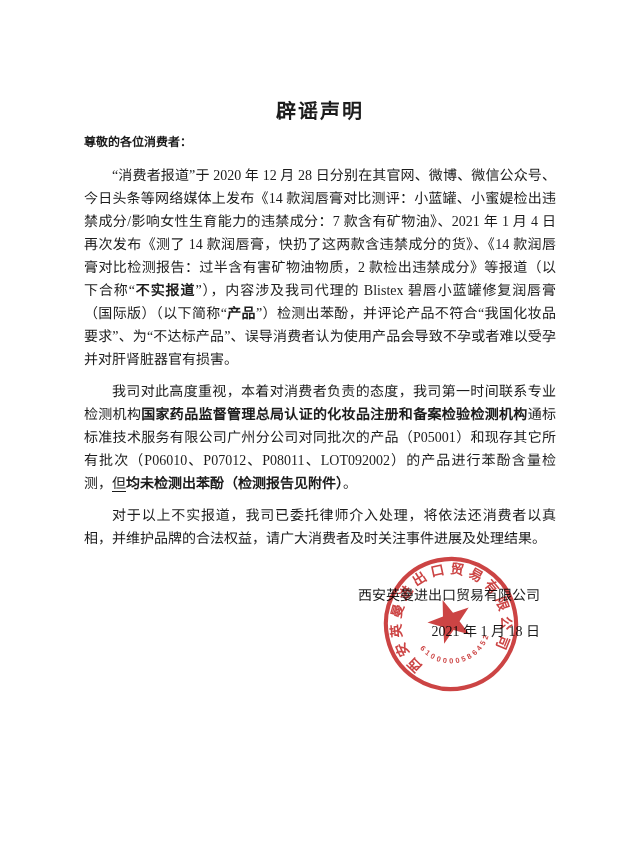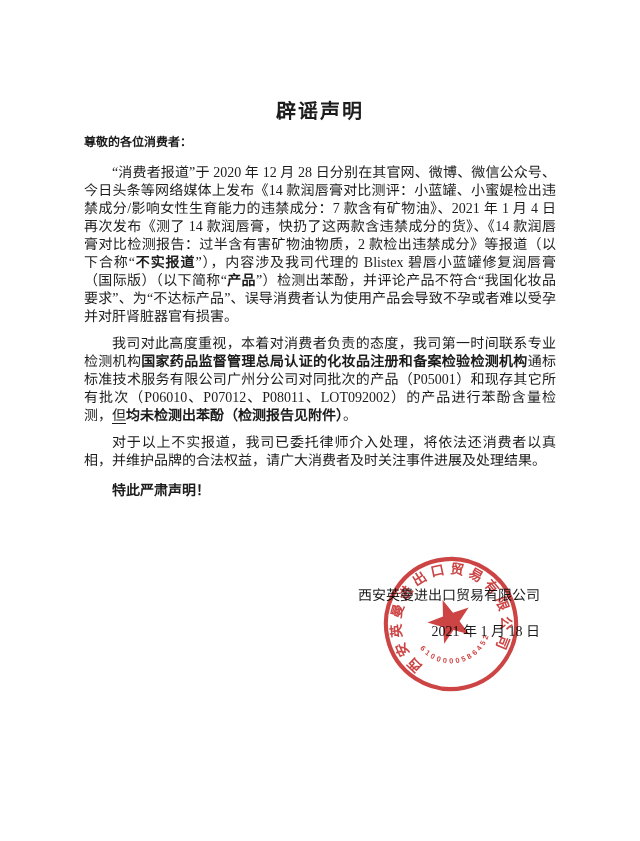--- a/index.html
+++ b/index.html
@@ -25,21 +25,21 @@
   }
   .greeting {
     margin:8px 0 0 0;
     font-size:12px;
     line-height:21px;
     font-weight:bold;
   }
   .para {
     margin:9px 0 0 0;
     font-size:14px;
-    line-height:18px;
+    line-height:23px;
     text-align:justify;
     text-indent:2em;
   }
   .para:first-of-type { margin-top:11px; }
   .seg-normal {}
   .seg-bold { font-weight:bold; }
   .seg-underline { text-decoration:underline; text-underline-offset:3px; text-decoration-thickness:1px; }
   .seg-bold-underline { font-weight:bold; text-underline-offset:3px; text-decoration-thickness:1px; }
   .closing {
     margin:10px 0 0 0;
@@ -92,21 +92,20 @@
   <h1 class="doc-title">辟谣声明</h1>
 
   <div class="greeting">尊敬的各位消费者：</div>
 
   <div>
       <p class="para"><span class="seg-normal">“消费者报道”于 2020 年 12 月 28 日分别在其官网、微博、微信公众号、今日头条等网络媒体上发布《14 款润唇膏对比测评：小蓝罐、小蜜媞检出违禁成分/影响女性生育能力的违禁成分：7 款含有矿物油》、2021 年 1 月 4 日再次发布《测了 14 款润唇膏，快扔了这两款含违禁成分的货》、《14 款润唇膏对比检测报告：过半含有害矿物油物质，2 款检出违禁成分》等报道（以下合称“</span><span class="seg-bold">不实报道</span><span class="seg-normal">”），内容涉及我司代理的 Blistex 碧唇小蓝罐修复润唇膏（国际版）（以下简称“</span><span class="seg-bold">产品</span><span class="seg-normal">”）检测出苯酚，并评论产品不符合“我国化妆品要求”、为“不达标产品”、误导消费者认为使用产品会导致不孕或者难以受孕并对肝肾脏器官有损害。</span></p>
       <p class="para"><span class="seg-normal">我司对此高度重视，本着对消费者负责的态度，我司第一时间联系专业检测机构</span><span class="seg-bold-underline">国家药品监督管理总局认证的化妆品注册和备案检验检测机构</span><span class="seg-normal">通标标准技术服务有限公司广州分公司对同批次的产品（P05001）和现存其它所有批次（P06010、P07012、P08011、LOT092002）的产品进行苯酚含量检测，</span><span class="seg-underline">但</span><span class="seg-bold-underline">均未检测出苯酚（检测报告见附件）</span><span class="seg-normal">。</span></p>
       <p class="para"><span class="seg-normal">对于以上不实报道，我司已委托律师介入处理，将依法还消费者以真相，并维护品牌的合法权益，请广大消费者及时关注事件进展及处理结果。</span></p>
     </div>
 
-  <div class="closing">特此严肃声明！</div>
 
   <div class="signature">
     <div class="sig-company">西安英曼进出口贸易有限公司</div>
     <div class="sig-date">2021 年 1 月 18 日</div>
   </div>
 
   <div class="seal">
     <svg viewBox="0 0 170 170" xmlns="http://www.w3.org/2000/svg">
       <g transform="rotate(-12 85 85)">
         <circle cx="85" cy="85" r="79" fill="none" stroke="var(--seal-color)" stroke-width="5"></circle>

